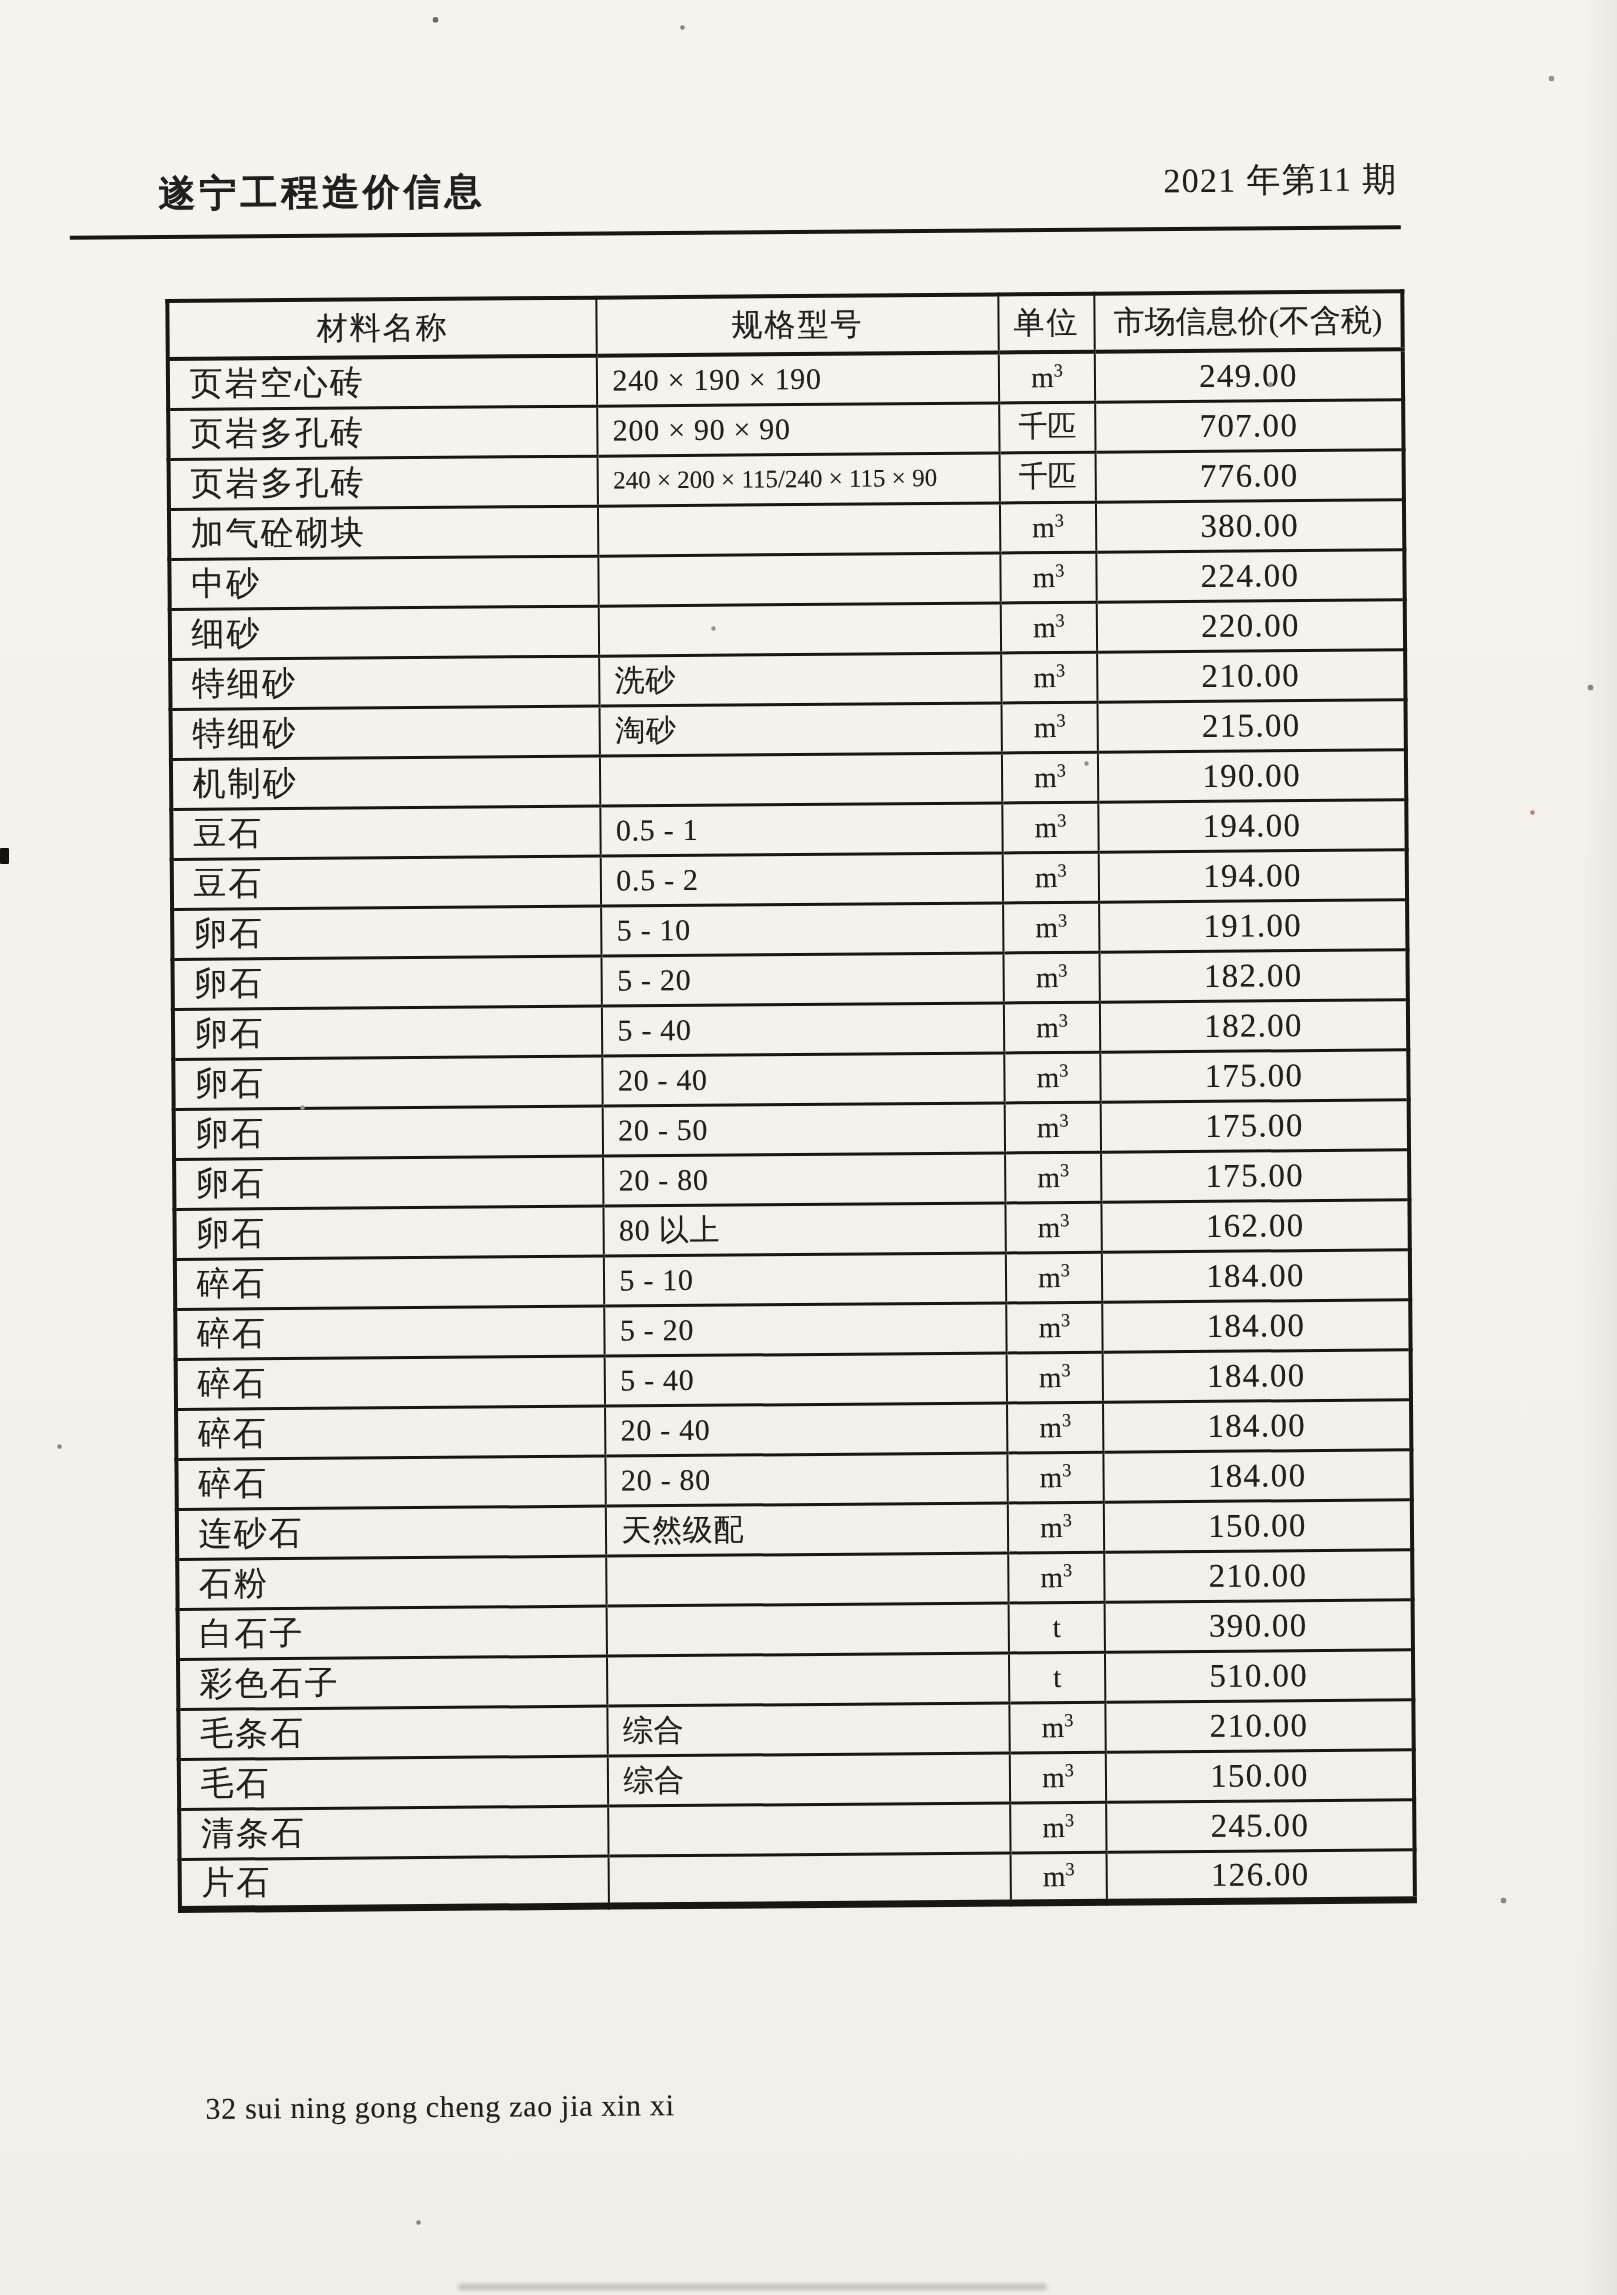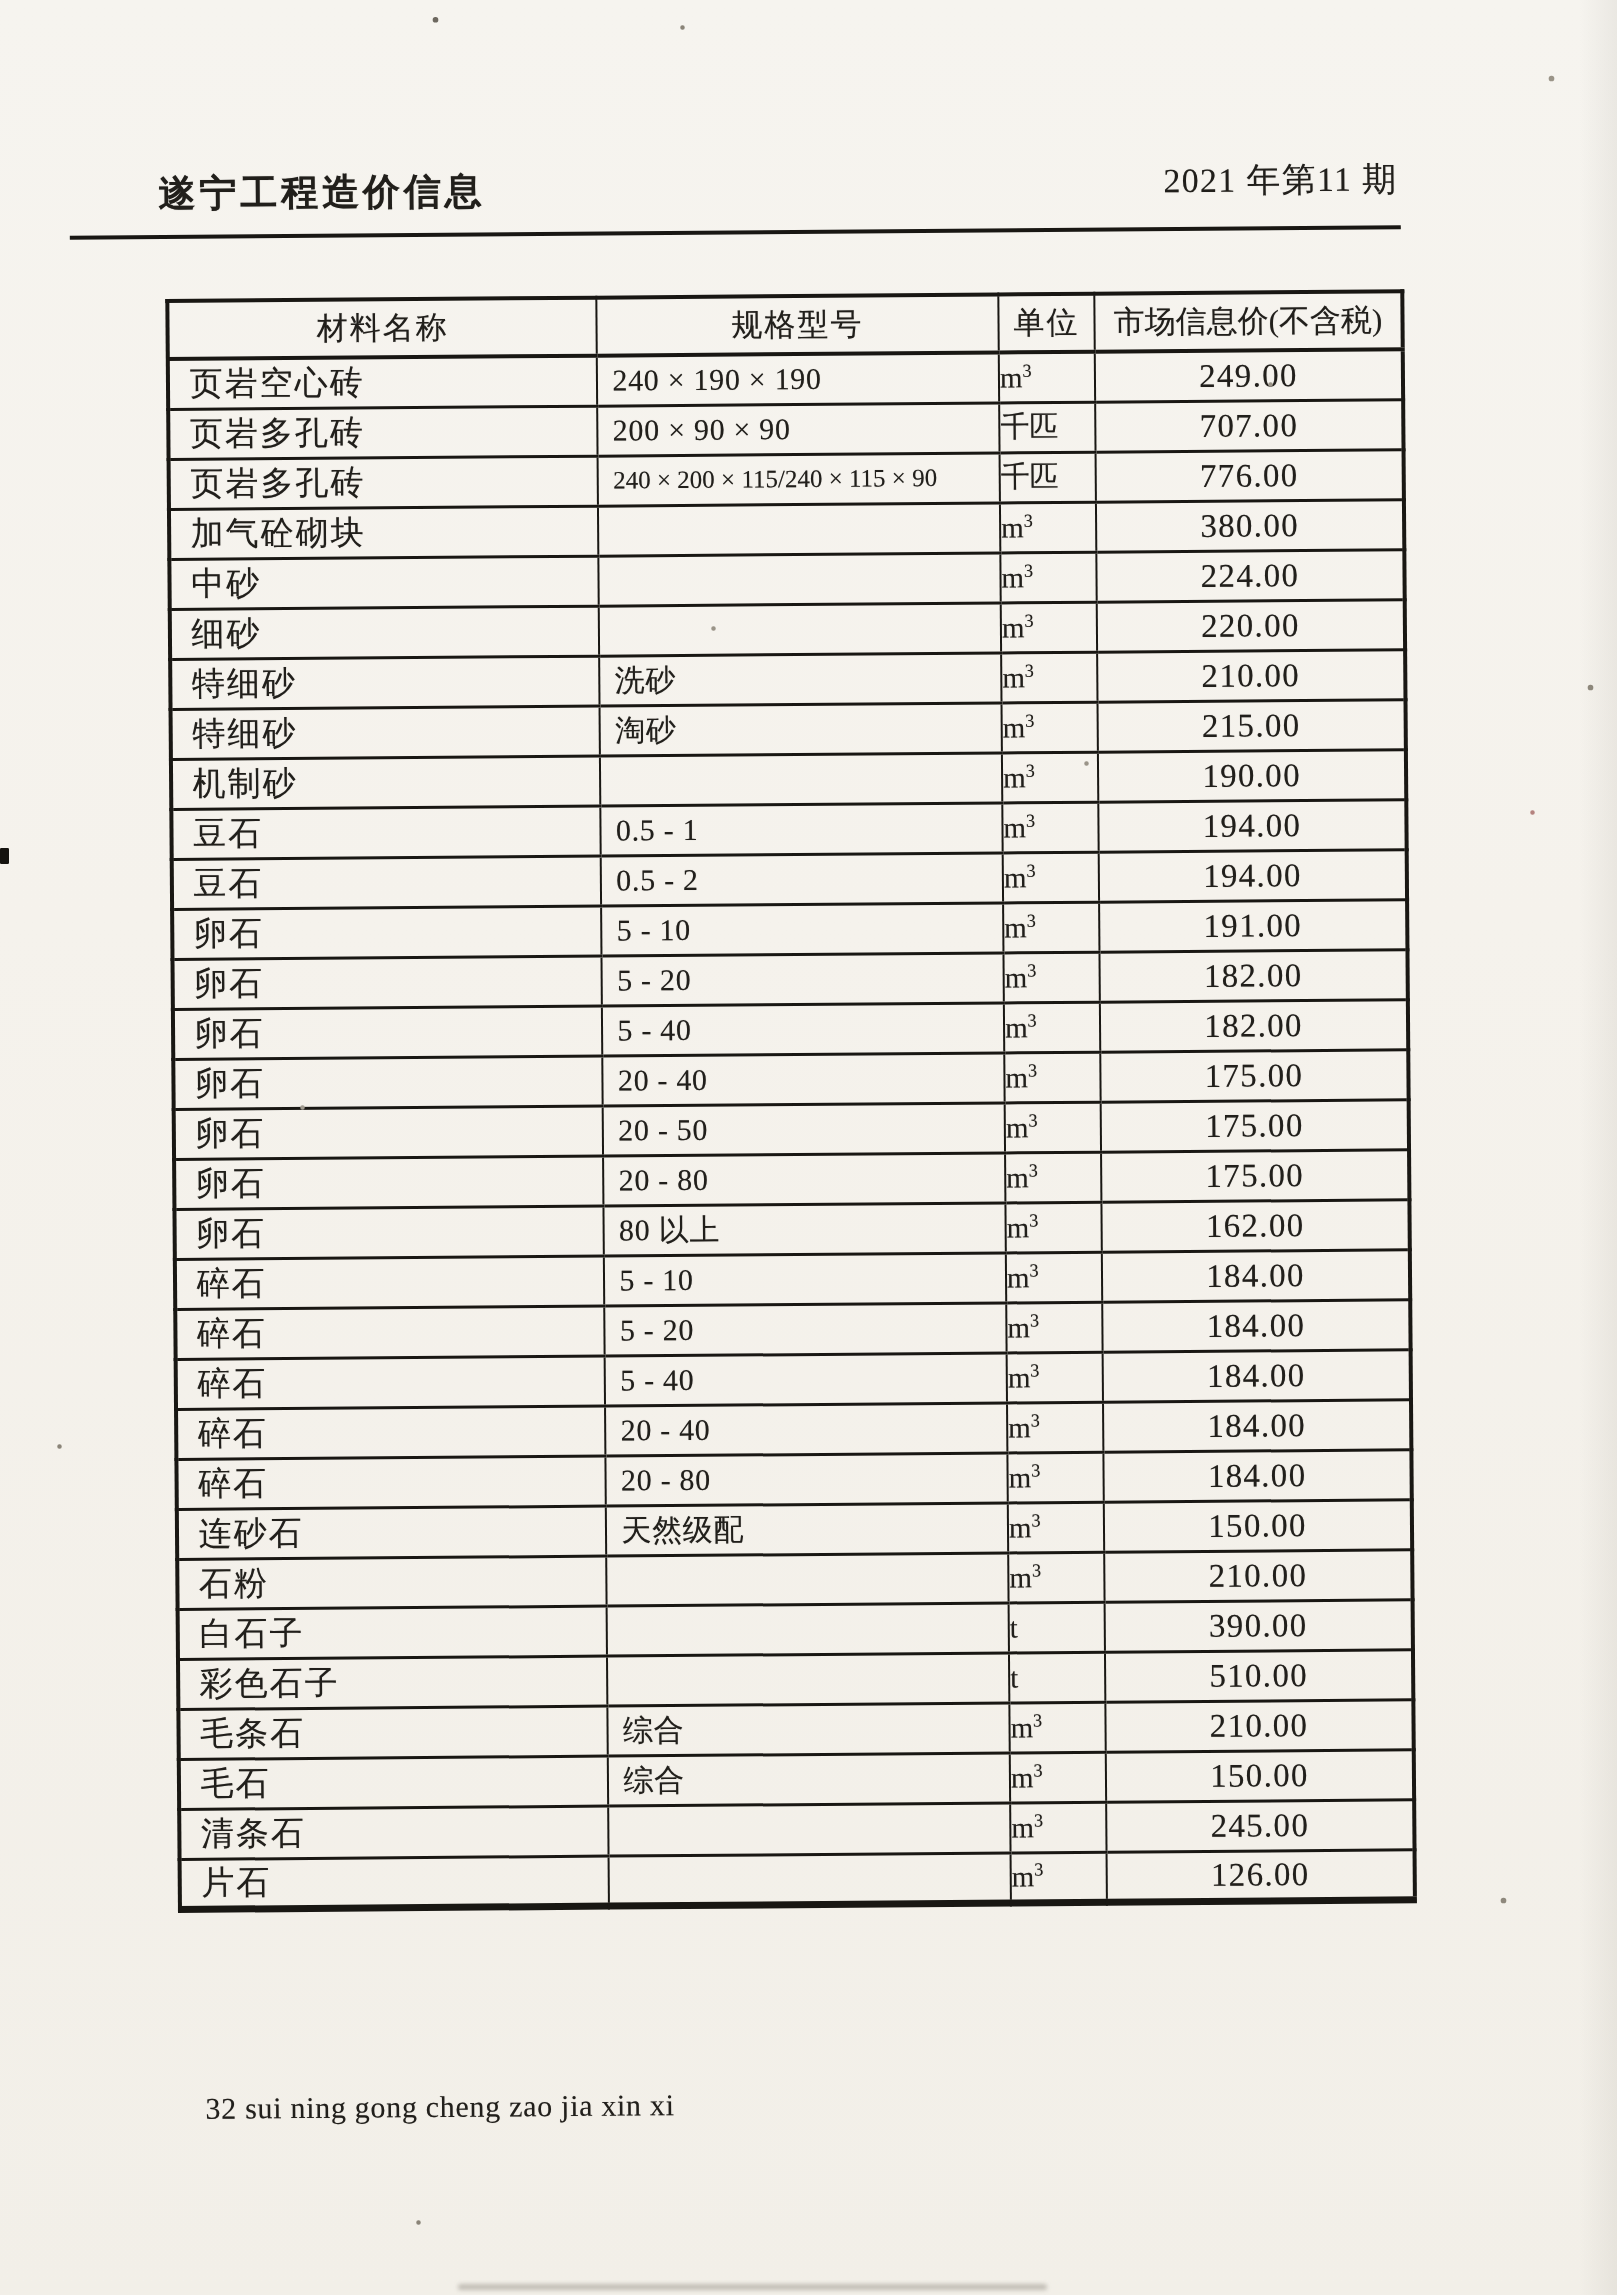--- a/index.html
+++ b/index.html
@@ -86,20 +86,21 @@
   }
   td.cell-spec{
     font-size:30px;
     letter-spacing:0.7px;
     padding-left:14.4px;
     text-align:left;
   }
   td.cell-spec.small{font-size:25px;letter-spacing:0;}
   td.cell-unit{
     font-size:29px;
+    text-align:center;
   }
   td.cell-unit sup{
     font-size:18.3px;
     line-height:0;
     vertical-align:super;
   }
   td.cell-price{
     font-size:33px;
     text-align:center;
     letter-spacing:1.3px;

